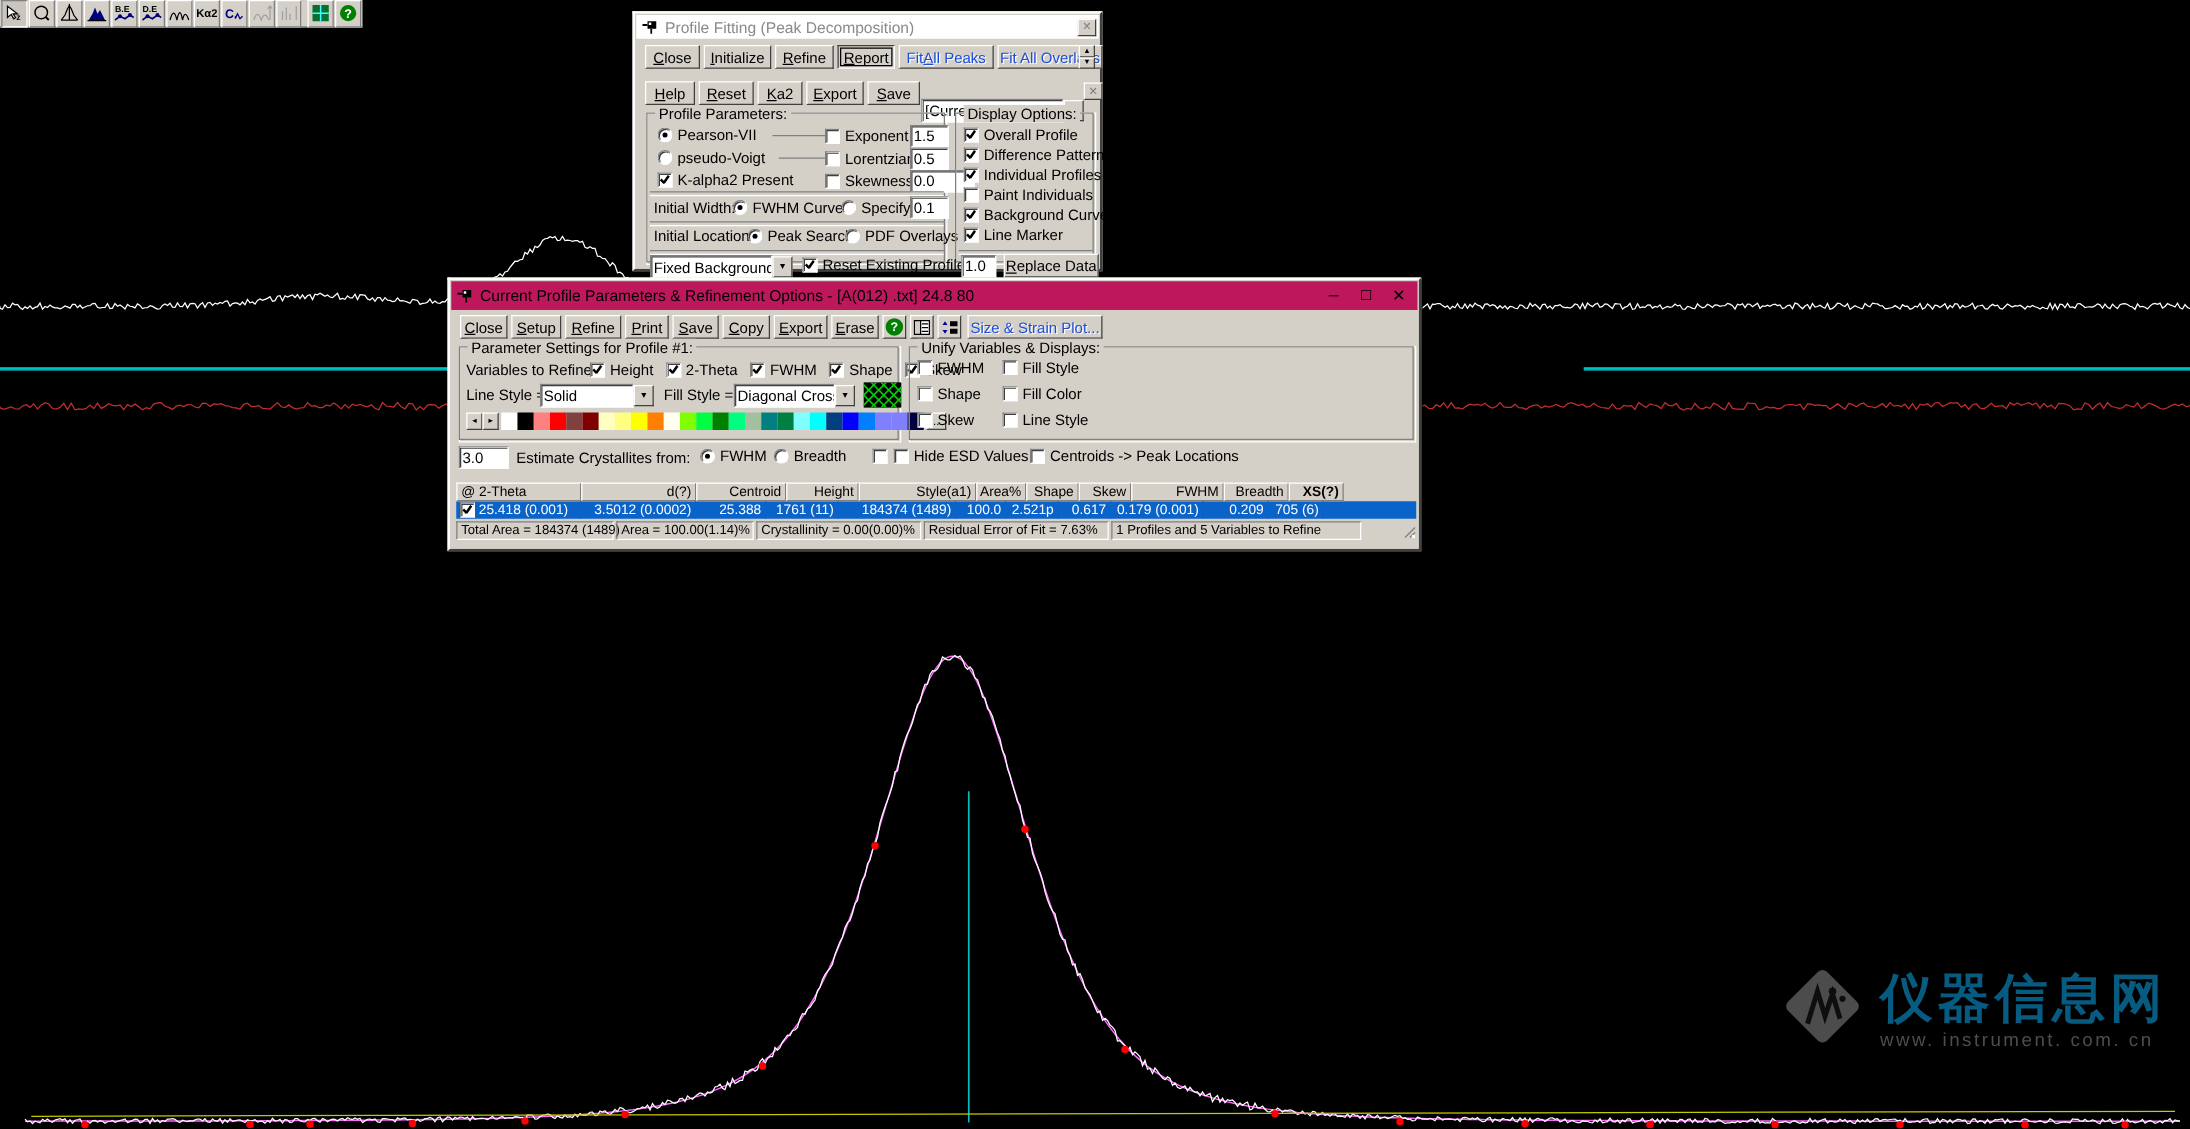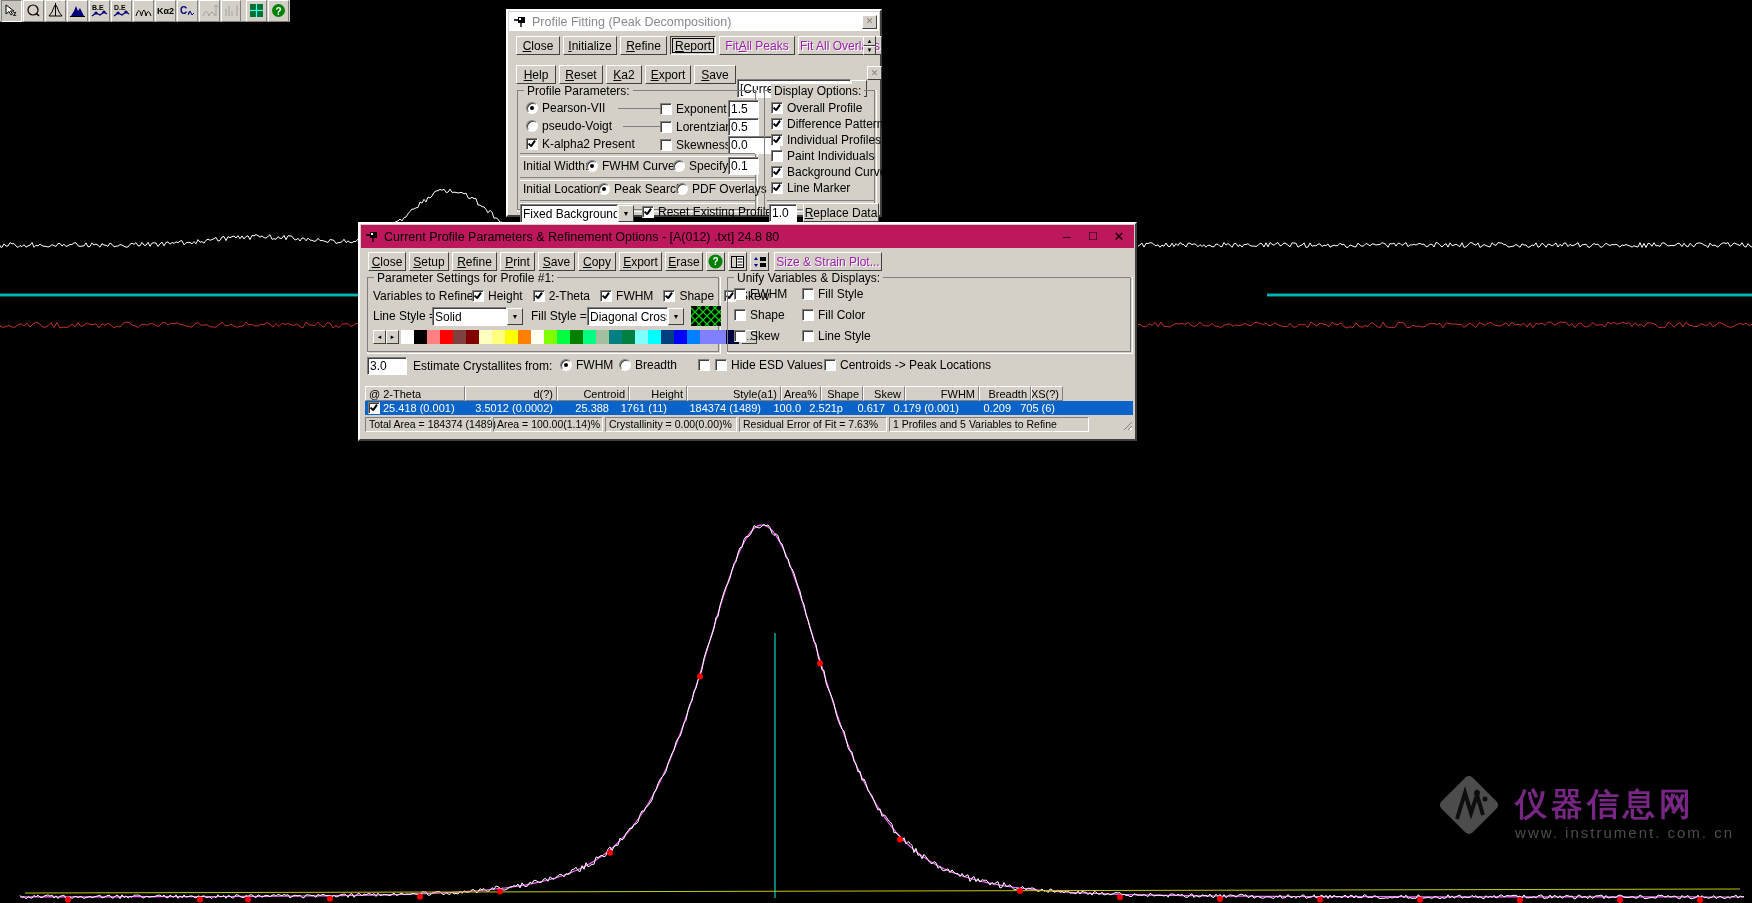--- a/index.html
+++ b/index.html
@@ -75,21 +75,21 @@
     border-right:1px solid #404040;border-bottom:1px solid #404040;
     display:inline-flex;align-items:center;justify-content:center;
     font-size:12px;color:#000;box-sizing:border-box;height:19px;
     padding:0 4px;white-space:nowrap;
   }
   .btn.down{
     border-top:1px solid #404040;border-left:1px solid #404040;
     border-right:1px solid #fff;border-bottom:1px solid #fff;
   }
   .btn.sel{outline:1px solid #000;outline-offset:-3px;}
-  .btn.disabled{color:#a21caf;text-shadow:1px 1px 0 #fff;text-align:center;}
+  .btn.disabled{color:#1d4ed8;text-shadow:1px 1px 0 #fff;text-align:center;}
   u{text-decoration:underline;}
 
   
   .field{
     background:#fff;
     border-top:1px solid #808080;border-left:1px solid #808080;
     border-right:1px solid #fff;border-bottom:1px solid #fff;
     box-shadow:inset 1px 1px 0 #404040;
     font-size:12px;padding:1px 2px;box-sizing:border-box;height:18px;
     display:flex;align-items:center;overflow:hidden;white-space:nowrap;
@@ -184,21 +184,21 @@
     width:13px;height:14px;background:#d4d0c8;
     border-top:1px solid #fff;border-left:1px solid #fff;
     border-right:1px solid #404040;border-bottom:1px solid #404040;
     display:flex;align-items:center;justify-content:center;font-size:6px;box-sizing:border-box;
   }
   
   #watermark{
     position:absolute;right:18px;bottom:62px;display:flex;align-items:flex-end;gap:10px;
     opacity:.55;
   }
-  .wm-cn{font-size:32px;color:#d946ef;letter-spacing:4px;font-family:"DejaVu Sans",sans-serif;font-weight:bold;line-height:1;}
+  .wm-cn{font-size:42px;color:#0ea5e9;letter-spacing:4px;font-family:"DejaVu Sans",sans-serif;font-weight:bold;line-height:1;}
   .wm-url{font-size:15px;color:#8b8b8b;letter-spacing:2px;margin-top:4px;}
 </style>
 </head>
 <body>
 
 <div id="plot-area">
 <svg width="1752" height="903" viewBox="0 0 1752 903" xmlns="http://www.w3.org/2000/svg">
   <rect x="0" y="0" width="1752" height="903" fill="#000"></rect>
 
   <g>
@@ -746,21 +746,21 @@
           <div class="th" style="width: 100px;">@ 2-Theta</div>
           <div class="th rt" style="width: 92px;">d(?)</div>
           <div class="th rt" style="width: 72px;">Centroid</div>
           <div class="th rt" style="width: 58px;">Height</div>
           <div class="th rt" style="width: 94px;">Style(a1)</div>
           <div class="th rt" style="width: 40px;">Area%</div>
           <div class="th rt" style="width: 42px;">Shape</div>
           <div class="th rt" style="width: 42px;">Skew</div>
           <div class="th rt" style="width: 74px;">FWHM</div>
           <div class="th rt" style="width: 52px;">Breadth</div>
-          <div class="th rt" style="width: 32px;">XS(?)</div>
+          <div class="th rt" style="width: 44px; font-weight: bold;">XS(?)</div>
         </div>
       <div id="table-body">
           <div class="trow">
             <div class="td" style="width: 100px;">
               <span class="cb on" style="margin-right:3px;">
                 <i class="tick"></i>
               </span>
               <span>25.418 (0.001)</span>
             </div>
             <div class="td rt" style="width: 92px;">3.5012 (0.0002)</div>

